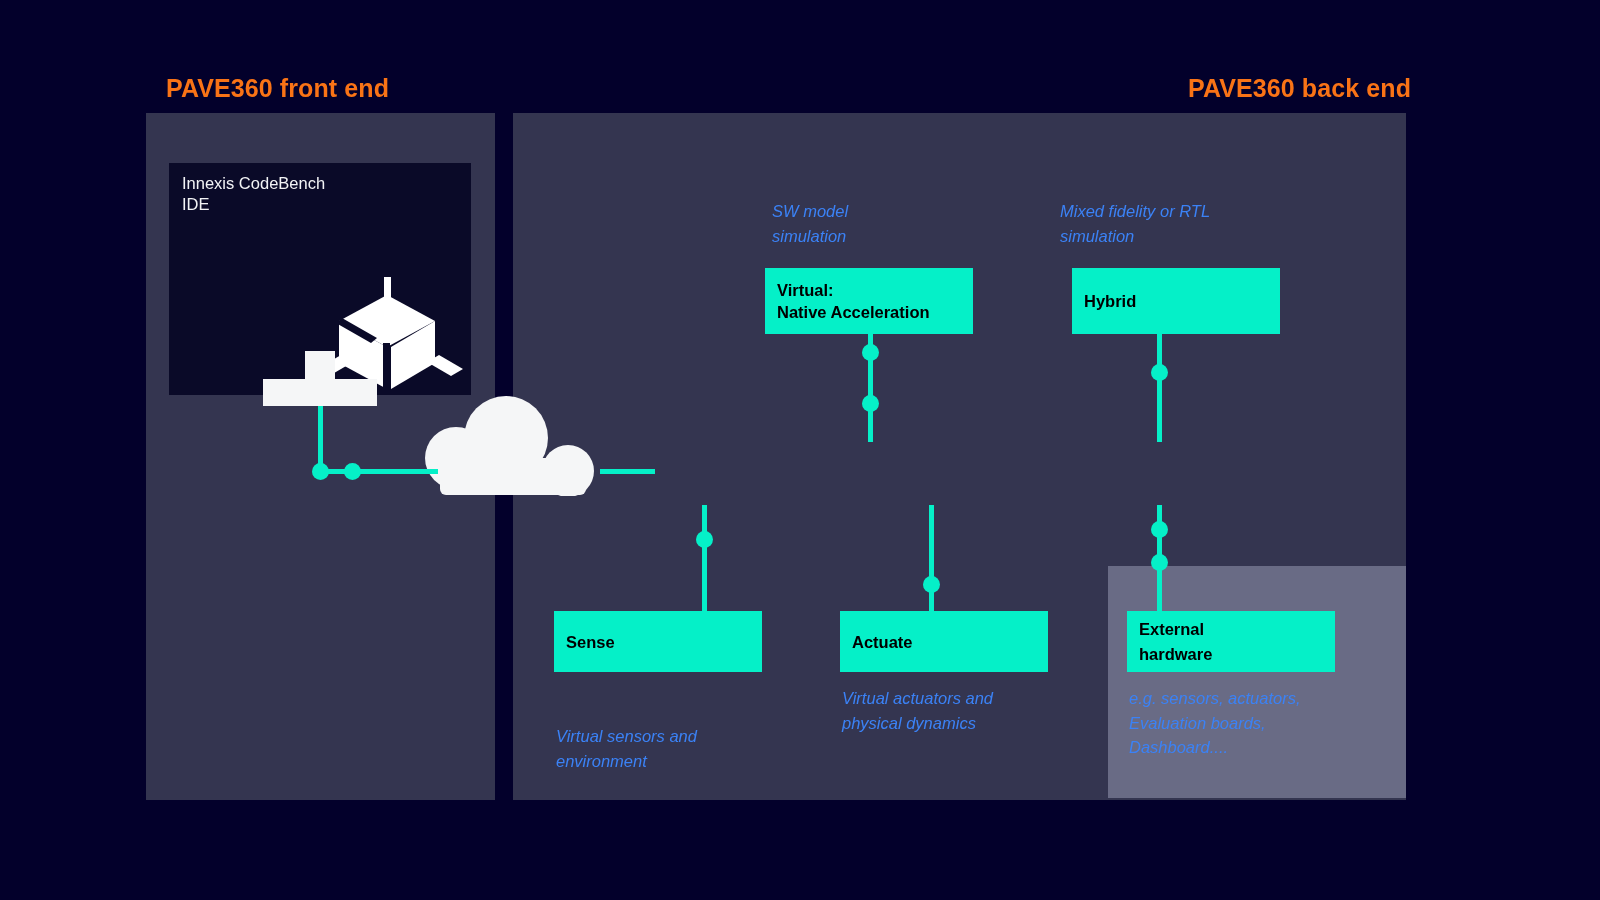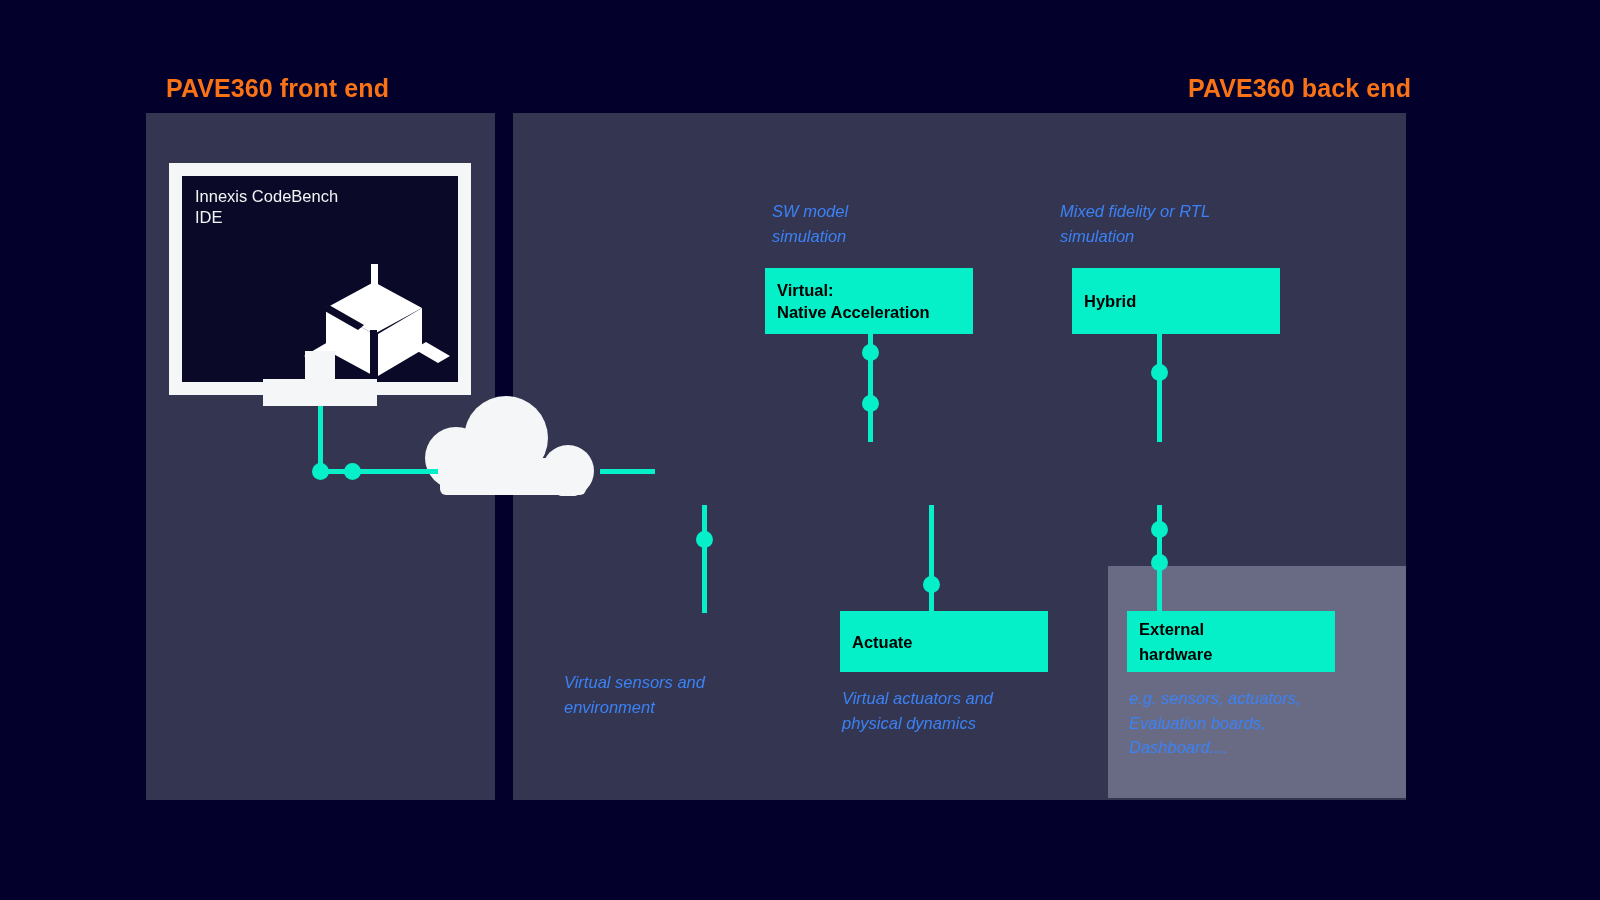--- a/index.html
+++ b/index.html
@@ -49,21 +49,20 @@
 
   
   #monitor-bezel {
     position: absolute;
     left: 169px;
     top: 163px;
     width: 302px;
     height: 232px;
     background: #f5f6f7;
     box-sizing: border-box;
-    padding: 13px;
   }
   #monitor-screen {
     width: 100%;
     height: 100%;
     background: #0a0a28;
     position: relative;
     overflow: hidden;
   }
   #ide-label {
     position: absolute;
@@ -134,21 +133,21 @@
   .caption {
     position: absolute;
     color: #3b82f6;
     font-size: 16.5px;
     line-height: 24.5px;
     white-space: pre-line;
     font-style: italic;
   }
   #cap-swmodel  { left: 772px;  top: 199px; }
   #cap-mixed    { left: 1060px; top: 199px; }
-  #cap-sense    { left: 556px;  top: 670px; margin-left: 8px; }
+  #cap-sense    { left: 556px;  top: 724px; }
   #cap-actuate  { left: 842px;  top: 686px; }
   #cap-external { left: 1129px; top: 686px; }
 
   
   .conn {
     position: absolute;
     background: #05f0c8;
   }
   .conn-v { width: 4px; }
   .conn-h { height: 4px; }
@@ -234,17 +233,18 @@
 environment</div>
   <div class="caption" id="cap-external">e.g. sensors, actuators,
 Evaluation boards,
 Dashboard....</div>
   <div class="caption" id="cap-actuate">Virtual actuators and
 physical dynamics</div>
 
   <div class="node-box" id="box-virtual">Virtual:
 Native Acceleration</div>
   <div class="node-box" id="box-hybrid">Hybrid</div>
+  <div class="node-box" id="box-sense">Sense</div>
   <div class="node-box" id="box-actuate">Actuate</div>
   <div class="node-box" id="box-external">External
 hardware</div>
 
 </div>
 
 </body></html>

